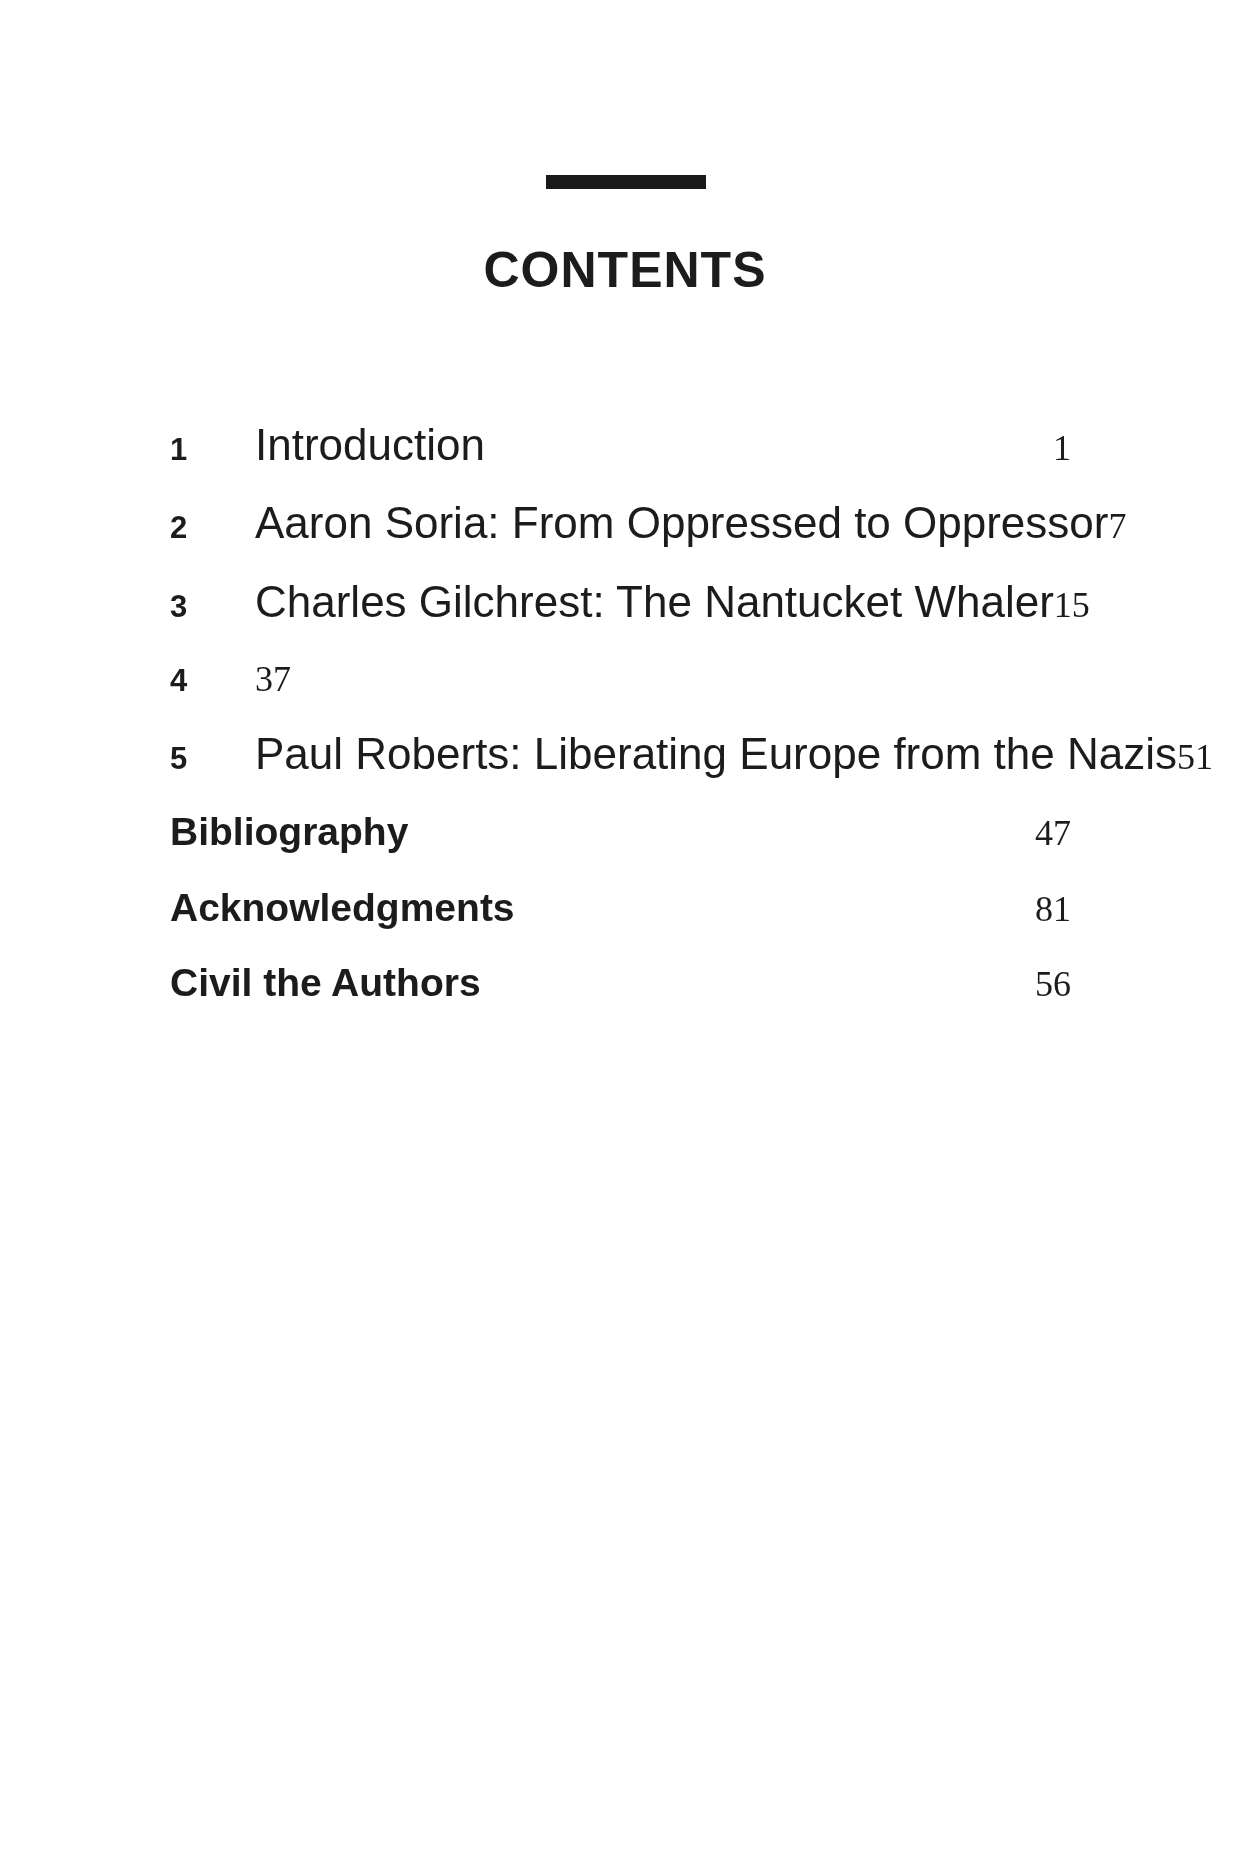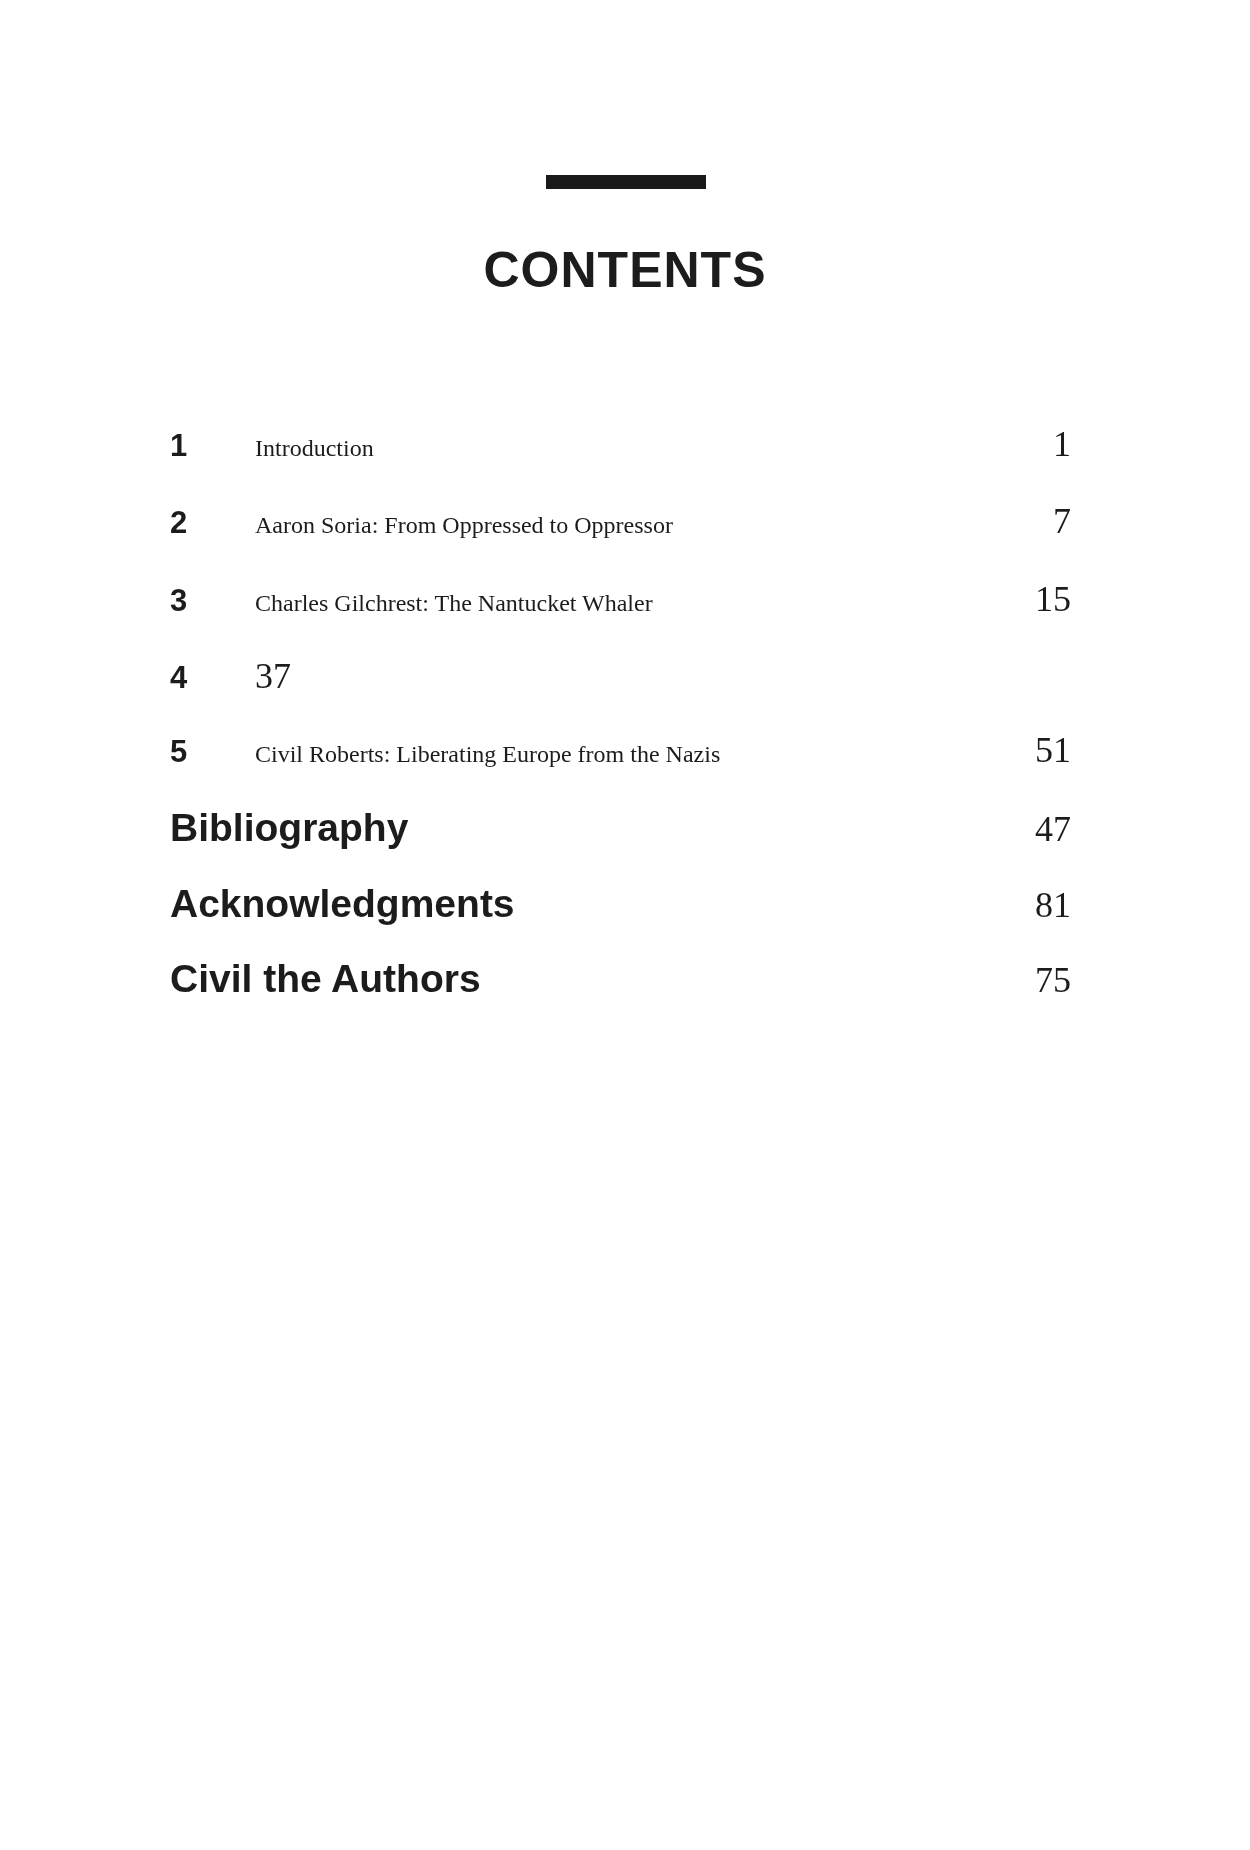--- a/index.html
+++ b/index.html
@@ -57,23 +57,23 @@
   }
   .num {
     flex: none;
     width: 85px;
     font-family: "Liberation Sans", sans-serif;
     font-weight: 700;
     font-size: 31px;
   }
   .ttl {
     flex: 1;
-    font-family: Liberation Serif, serif;
+    font-family: Liberation Sans, sans-serif;
     font-weight: 400;
-    font-size: 24px;
+    font-size: 44px;
   }
   .lbl {
     flex: 1;
     font-family: "Liberation Sans", sans-serif;
     font-weight: 700;
     font-size: 39px;
   }
   .pg {
     flex: none;
     font-family: "Liberation Serif", serif;
@@ -110,33 +110,33 @@
     <span class="pg">15</span>
   </div>
 
   <div class="row chapter">
     <span class="num">4</span>
     <span class="pg">37</span>
   </div>
 
   <div class="row chapter">
     <span class="num">5</span>
-    <span class="ttl">Civil Roberts: Liberating Europe from the Nazis</span>
+    <span class="ttl">Paul Roberts: Liberating Europe from the Nazis</span>
     <span class="pg">51</span>
   </div>
 
   <div class="row back">
     <span class="lbl">Bibliography</span>
     <span class="pg">47</span>
   </div>
 
   <div class="row back">
     <span class="lbl">Acknowledgments</span>
     <span class="pg">81</span>
   </div>
 
   <div class="row back">
     <span class="lbl">Civil the Authors</span>
-    <span class="pg">75</span>
+    <span class="pg">56</span>
   </div>
 </div>
 
 </div>
 
 </body></html>

